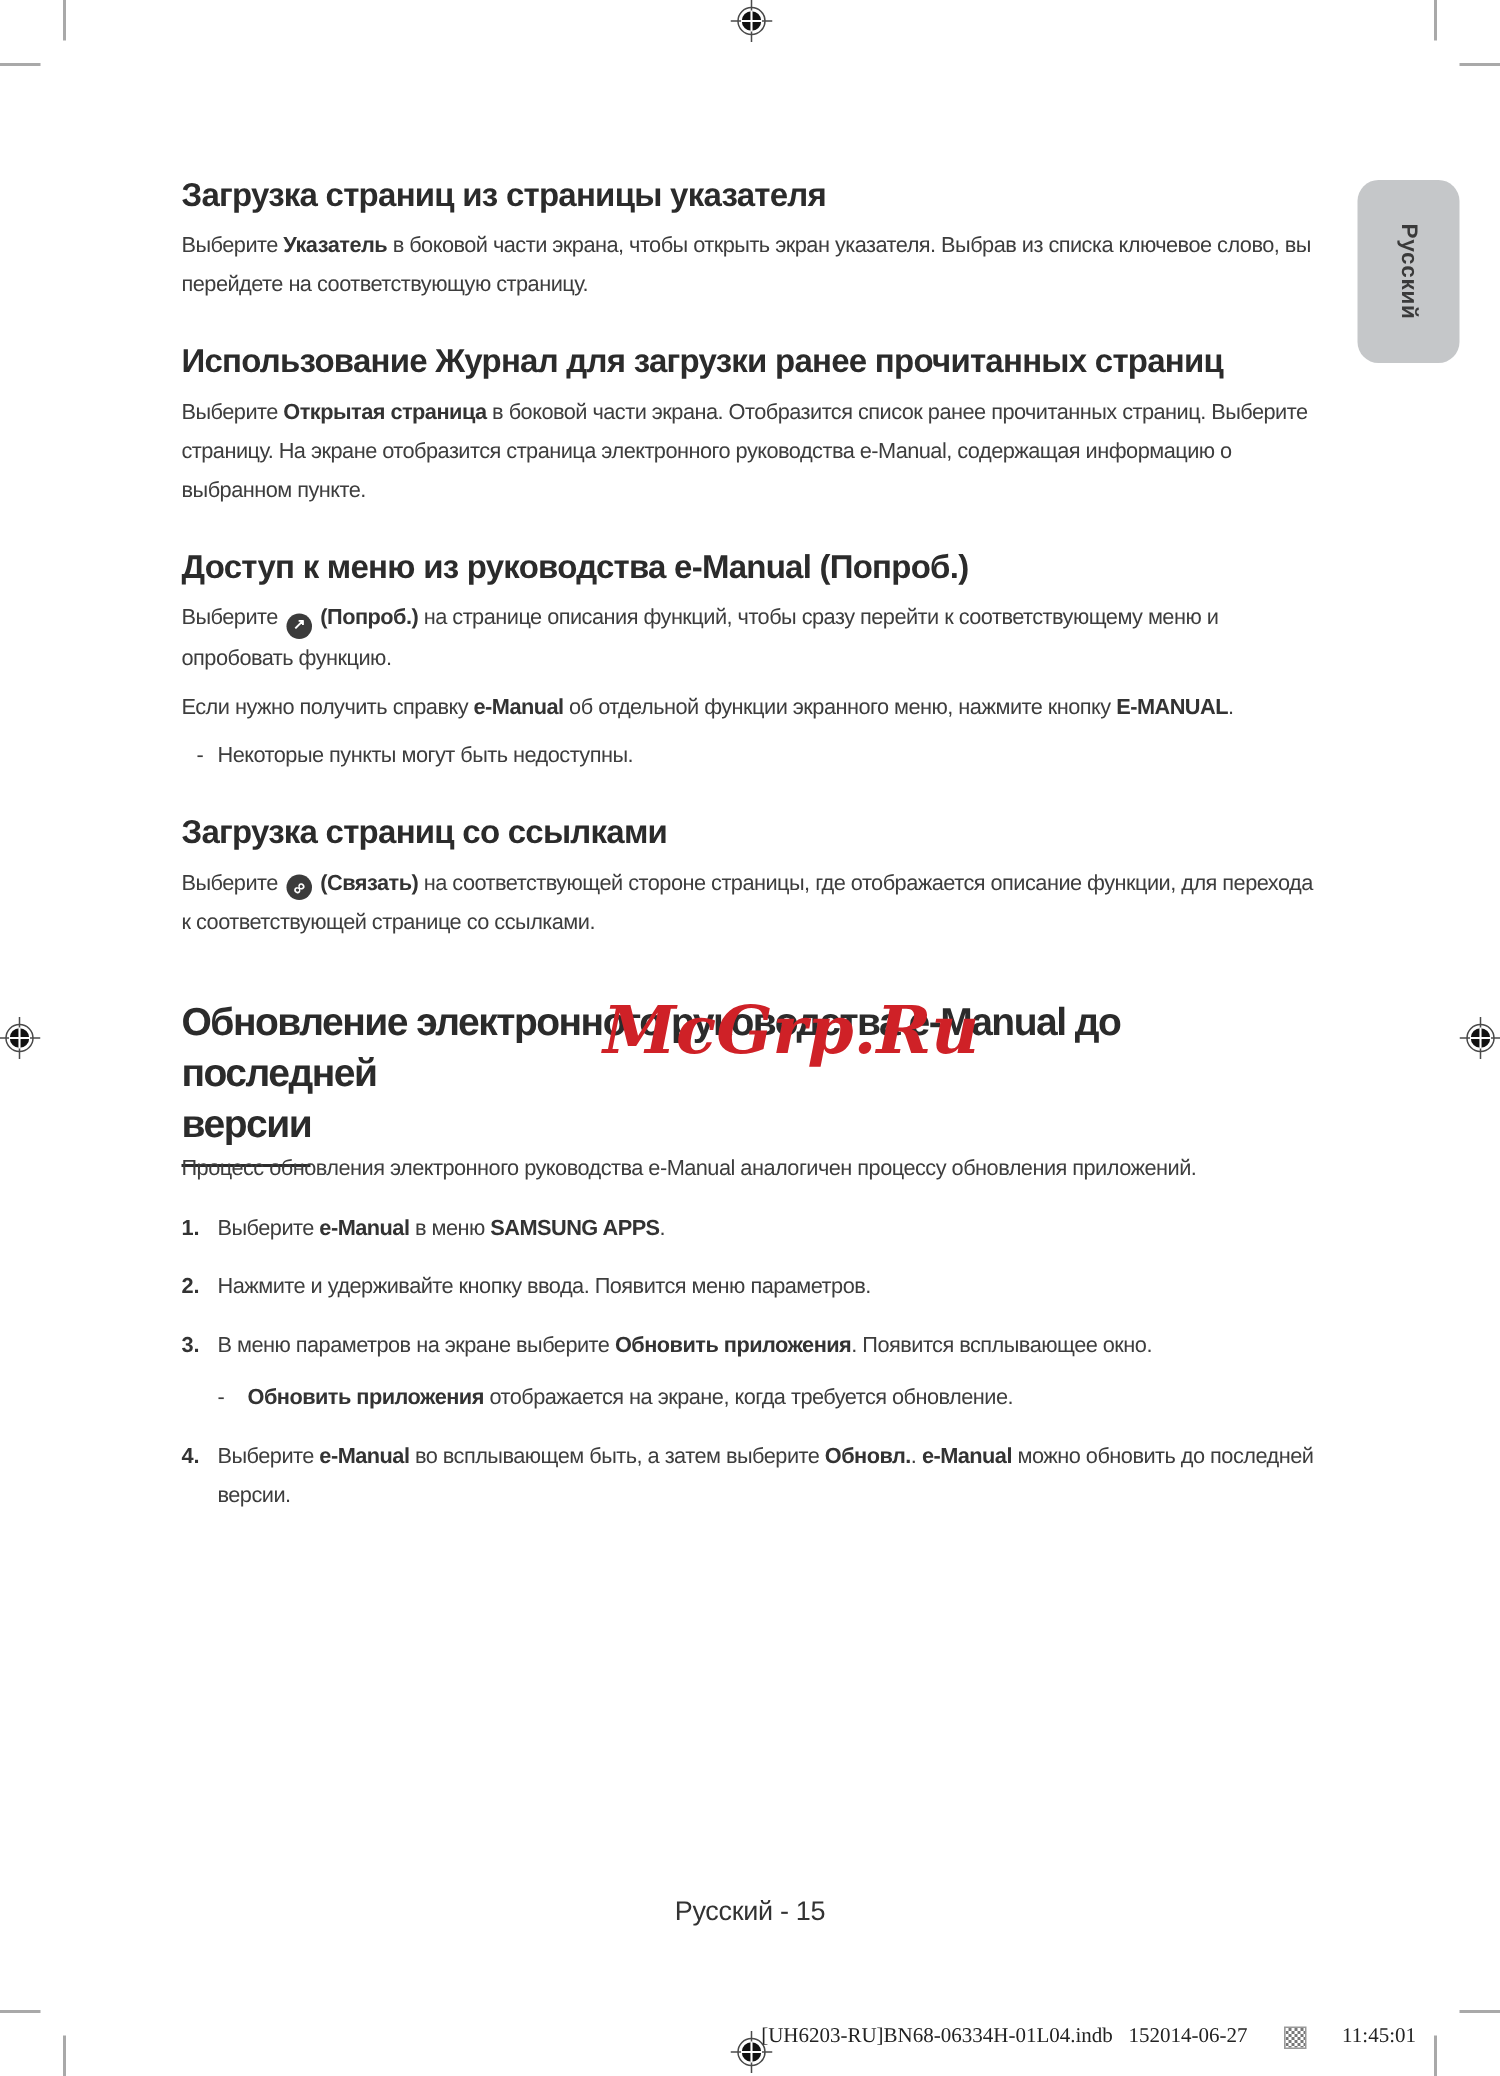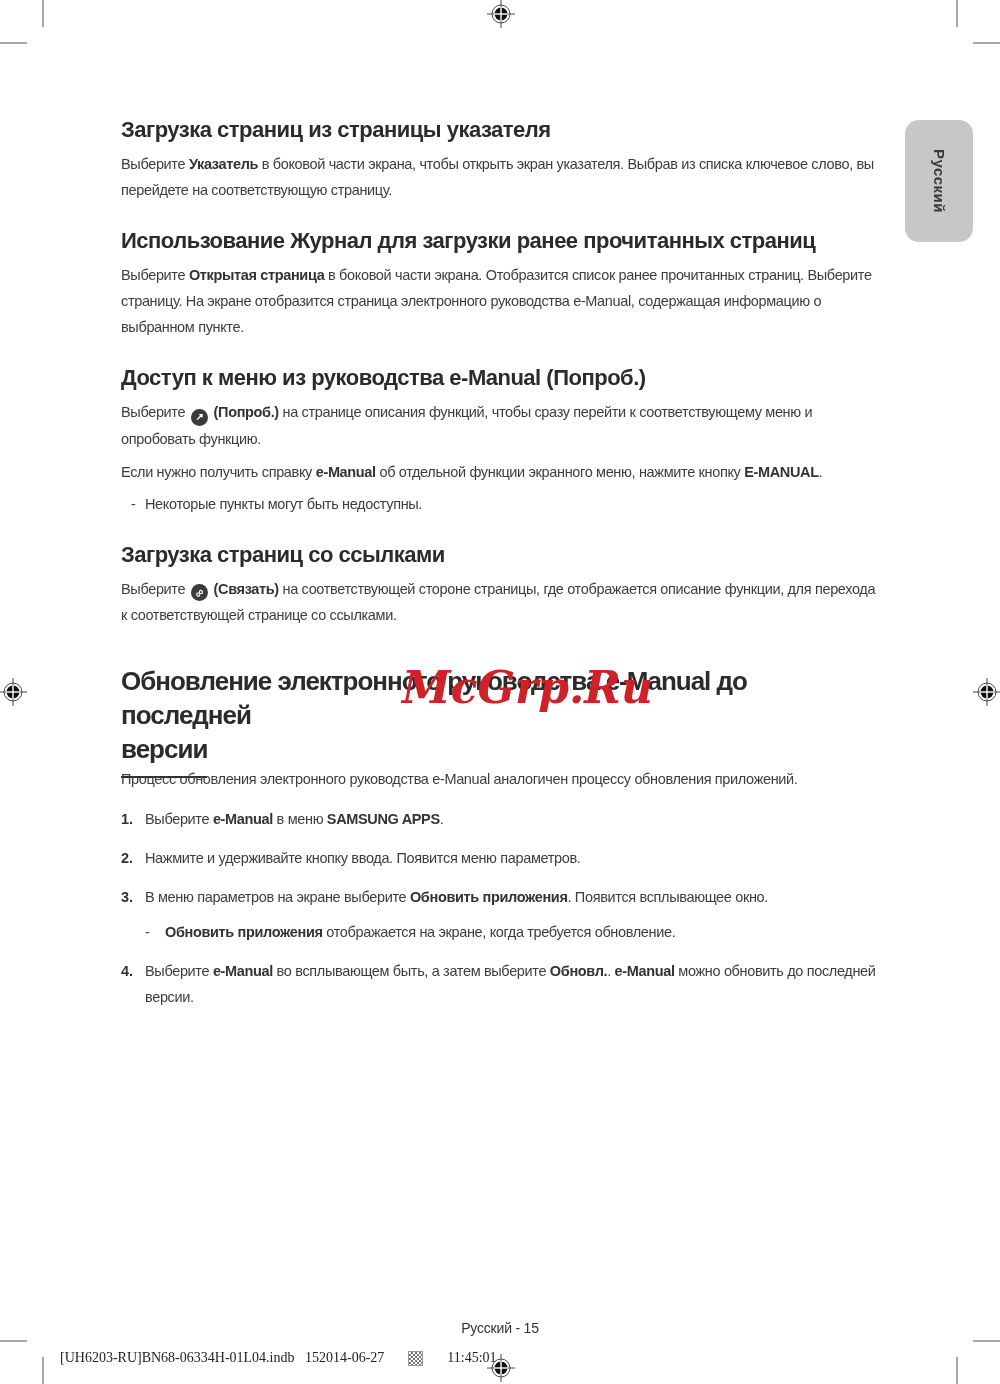--- a/index.html
+++ b/index.html
@@ -63,26 +63,26 @@
   .step-sub .dash { margin-left:0; width:20px; flex:0 0 20px; }
   
   .watermark {
     position:absolute; left:402px; top:662px; z-index:5;
     font-family:"DejaVu Serif", serif; font-style:italic; font-weight:700;
     font-size:44px; color:var(--watermark_red,#cf2127); pointer-events:none;
     white-space:nowrap;
   }
   
   .page-label {
-    position:absolute; left:0; width:1000px; top:1320px; text-align:center;
-    font-size:14px; color:#333; letter-spacing:-0.2px;
+    position:absolute; left:0; width:1000px; top:1264px; text-align:center;
+    font-size:18px; color:#333; letter-spacing:-0.2px;
   }
   .print-line {
     position:absolute; left:60px; top:1350px; width:884px;
-    display:flex; justify-content:flex-start; align-items:center;
+    display:flex; justify-content:flex-end; align-items:center;
     font-family:"Liberation Serif", serif; font-size:14px; color:#222;
   }
   .print-right { display:flex; align-items:center; gap:24px; }
   .print-mark {
     display:inline-block; width:13px; height:13px;
     background:repeating-conic-gradient(#777 0% 25%, #fff 0% 50%);
     background-size:4px 4px; border:1px solid #999;
   }
 </style>
 </head>

